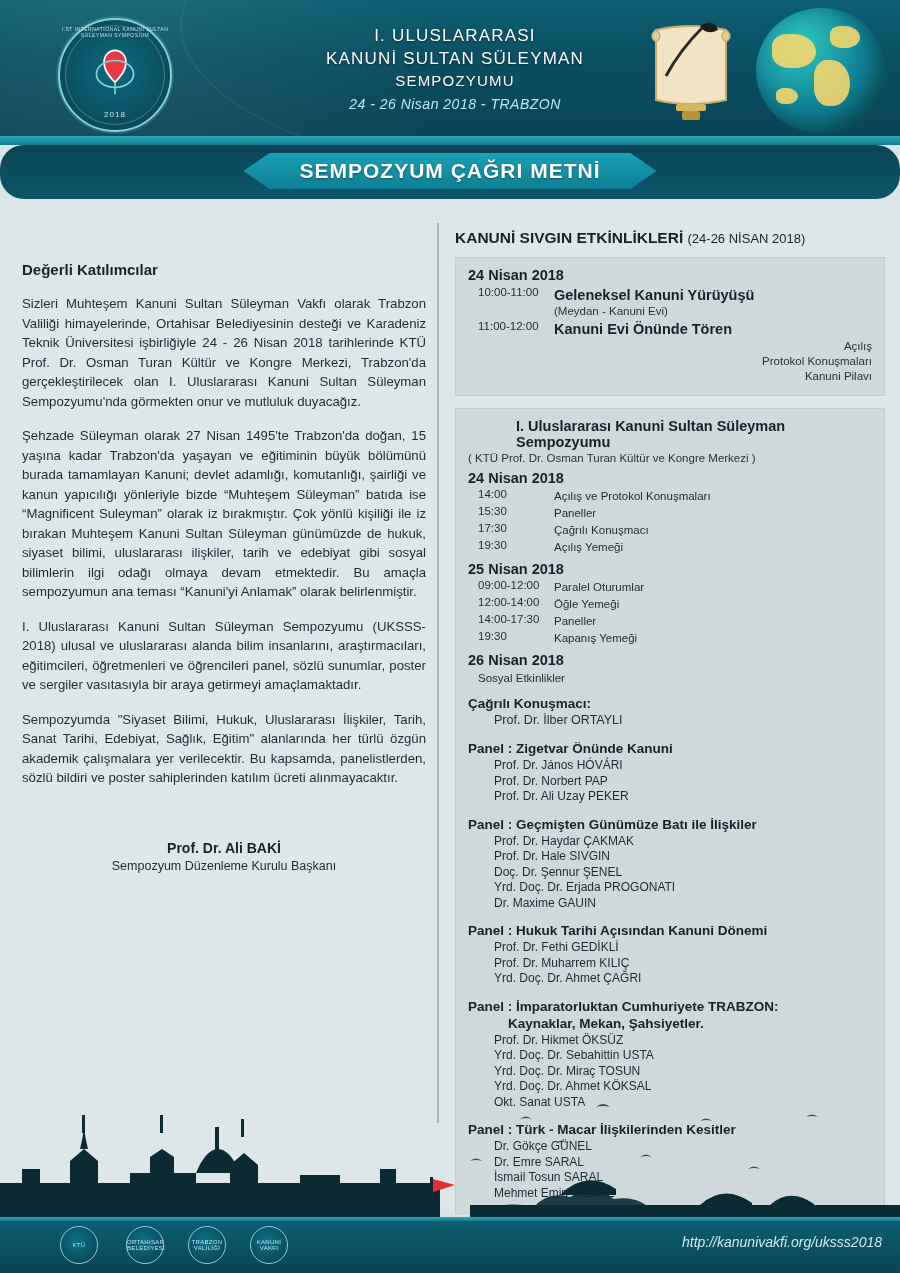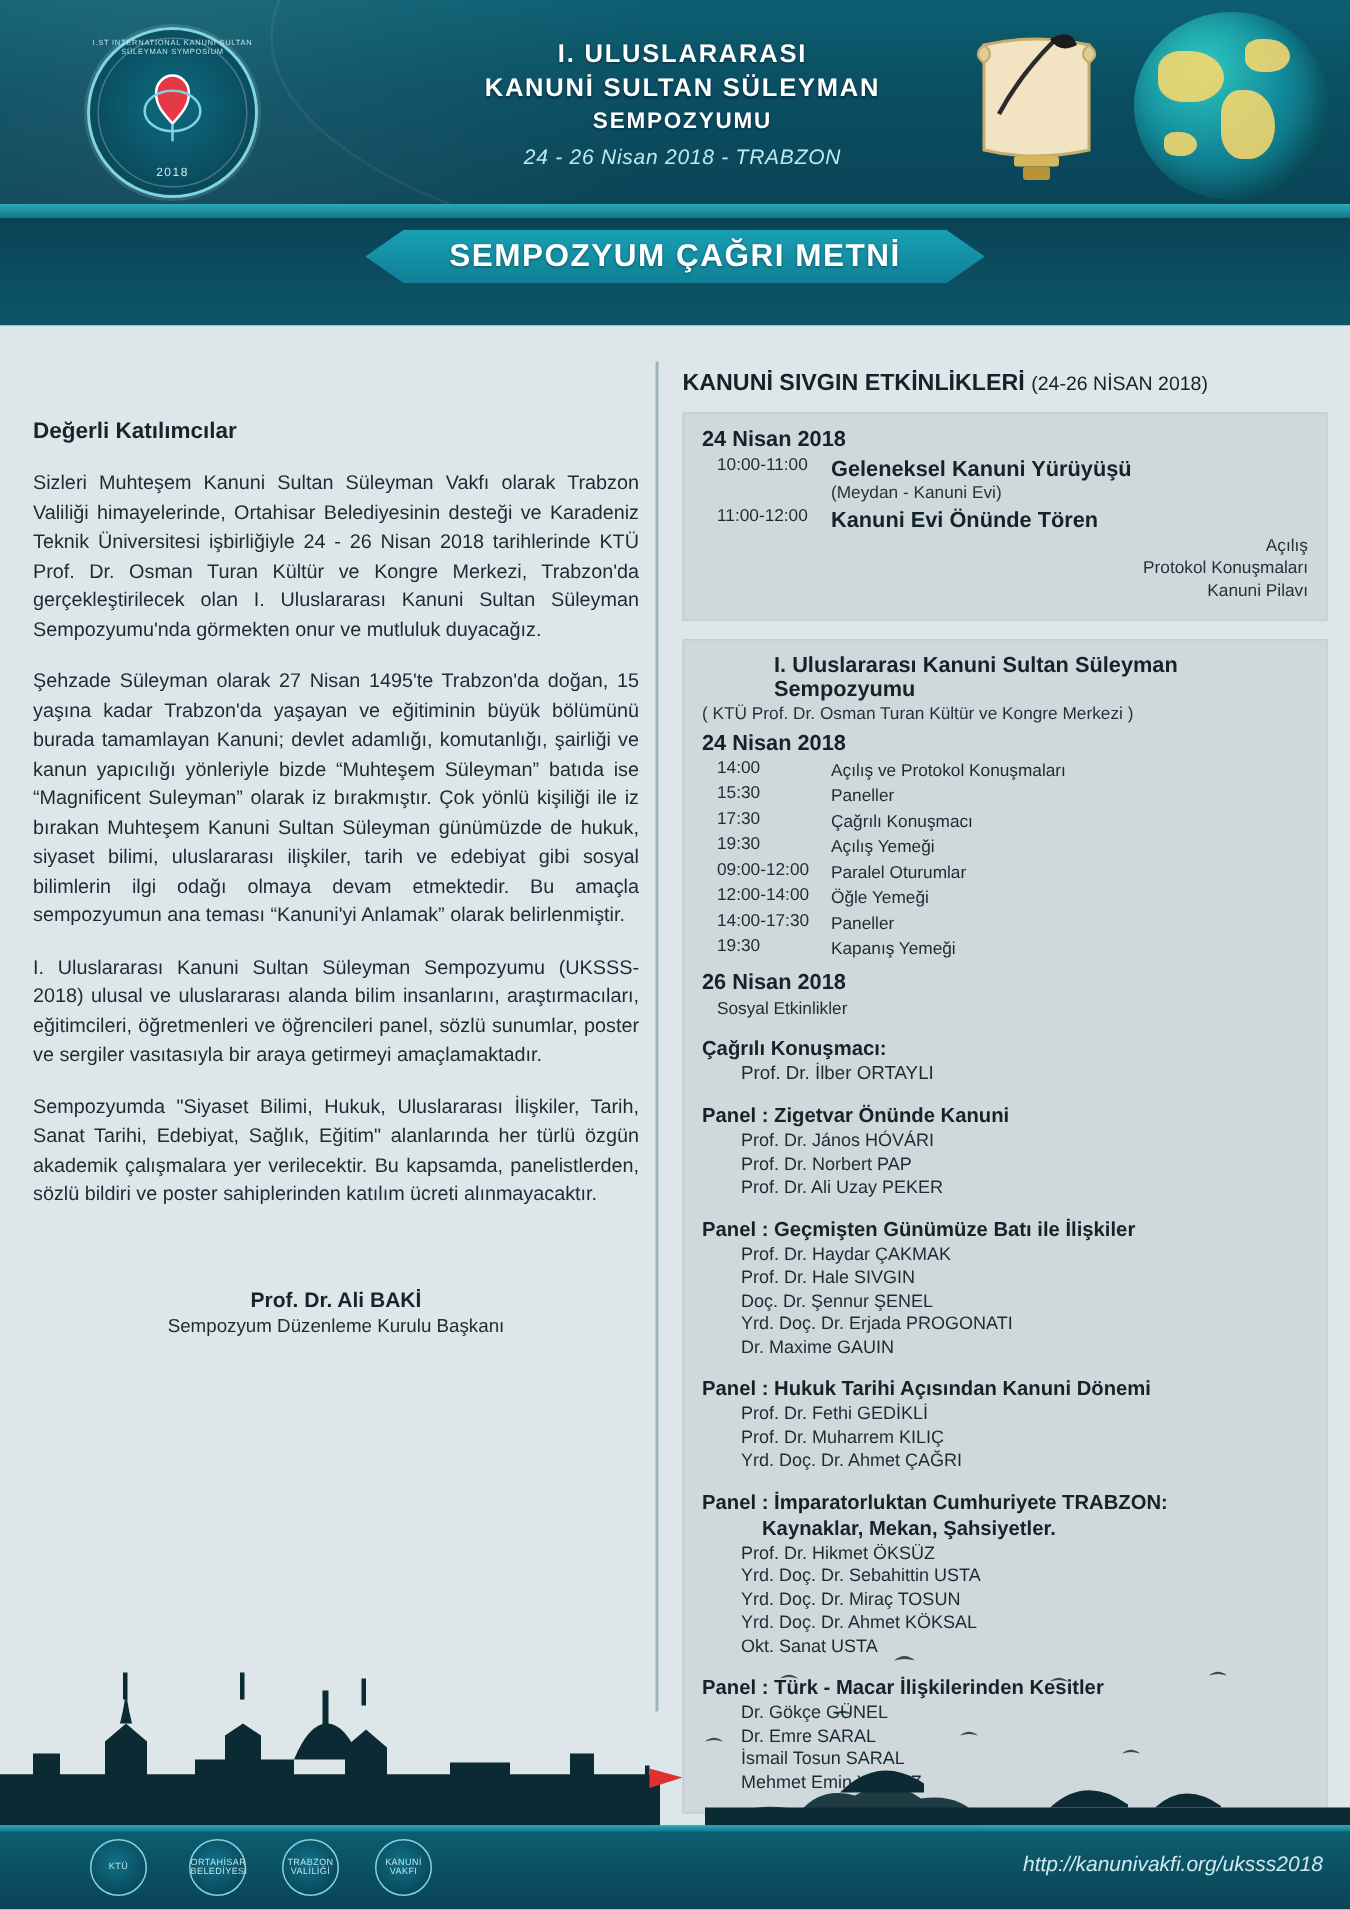--- a/index.html
+++ b/index.html
@@ -55,21 +55,21 @@
   }
   .logo-ring-label {
     position:absolute; left:0; right:0; top:6px; text-align:center;
     font-size:5px; color:#bfe3ea; letter-spacing:0.5px;
   }
 
   .title-block {
     position:absolute; left:240px; top:26px; width:430px; text-align:center;
   }
   .title-block .t1, .title-block .t2, .title-block .t3 {
-    color:#ffffff; font-weight:bold; letter-spacing:1.2px;
+    color:#ffffff; font-weight:normal; letter-spacing:1.2px;
     text-shadow:0 1px 2px rgba(0,0,0,.45);
   }
   .title-block .t1 { font-size:17px; }
   .title-block .t2 { font-size:17px; margin-top:3px;}
   .title-block .t3 { font-size:15px; margin-top:3px;}
   .title-block .date {
     margin-top:7px; color:#bfe9f0; font-size:14px; font-style:italic;
     letter-spacing:0.5px;
   }
 
@@ -82,22 +82,23 @@
     background:radial-gradient(circle at 35% 30%, #2ec8c0 0%, #128a9b 45%, #0a5468 100%);
     box-shadow:inset -8px -8px 22px rgba(0,0,0,.35);
     overflow:hidden;
   }
   .globe-art .continent {
     position:absolute; background:#ffd96b; opacity:.85; border-radius:40% 60% 55% 45%;
   }
 
   
   .banner-wrap {
-    position:relative; width:900px; height:72px;
+    position:relative; width:900px; height:54px;
     background:linear-gradient(180deg,#0a4356 0%, #0c5668 100%);
+    border-radius:24px;
   }
   .banner {
     position:absolute; left:50%; transform:translateX(-50%); top:8px;
     height:36px; line-height:36px;
     padding:0 56px;
     color:#fff; font-size:21px; font-weight:bold; letter-spacing:1px;
     background:linear-gradient(180deg,#1aa0b4,#0f7f95);
     clip-path:polygon(26px 0, calc(100% - 26px) 0, 100% 50%, calc(100% - 26px) 100%, 26px 100%, 0 50%);
     text-shadow:0 1px 2px rgba(0,0,0,.4);
   }
@@ -299,20 +300,21 @@
       </div>
       <div class="row">
         <div class="time">17:30</div>
         <div class="ev-plain">Çağrılı Konuşmacı</div>
       </div>
       <div class="row">
         <div class="time">19:30</div>
         <div class="ev-plain">Açılış Yemeği</div>
       </div>
 
+      <div class="day2">25 Nisan 2018</div>
       <div class="row">
         <div class="time">09:00-12:00</div>
         <div class="ev-plain">Paralel Oturumlar</div>
       </div>
       <div class="row">
         <div class="time">12:00-14:00</div>
         <div class="ev-plain">Öğle Yemeği</div>
       </div>
       <div class="row">
         <div class="time">14:00-17:30</div>

